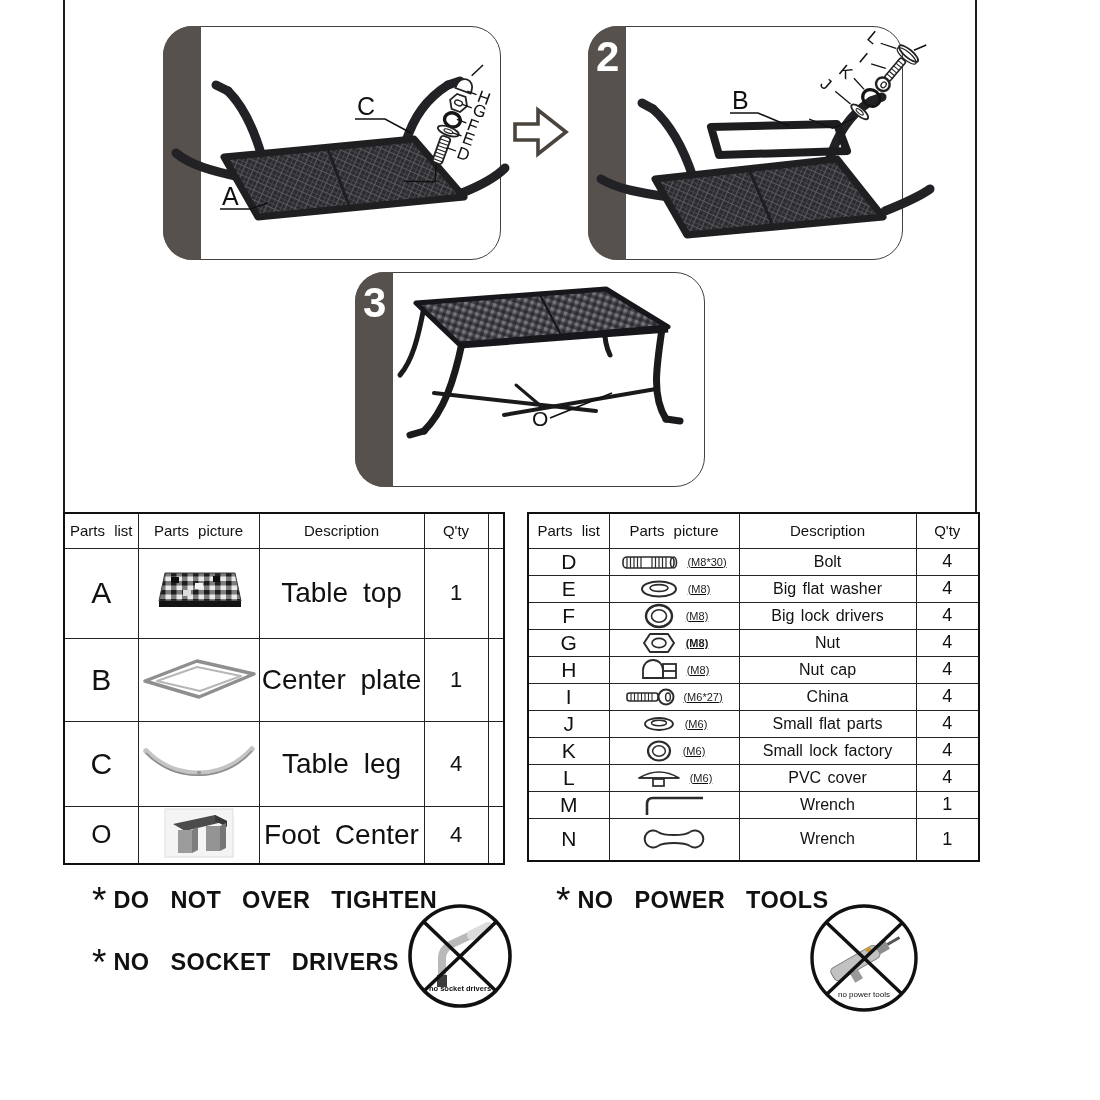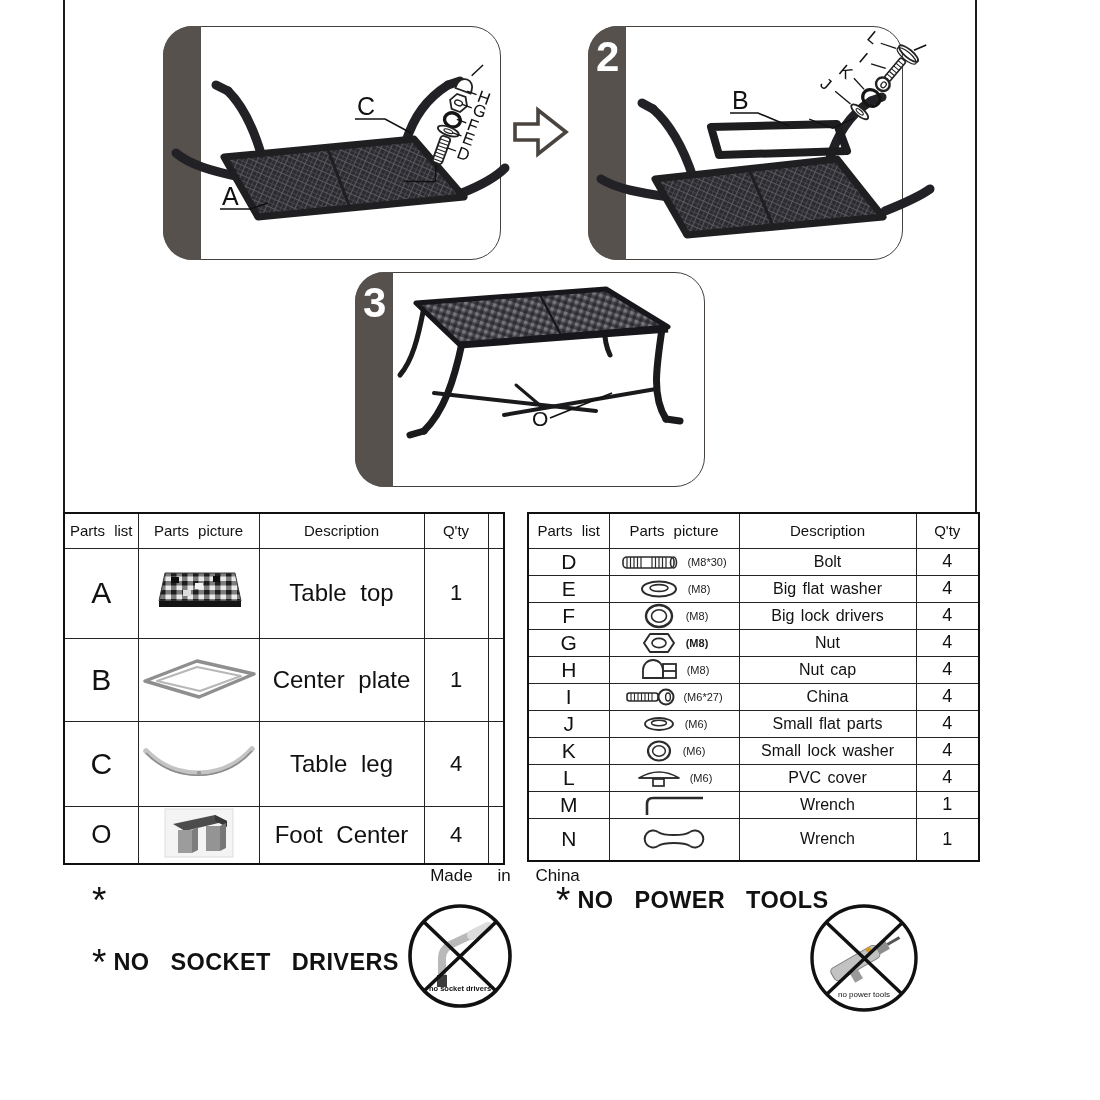--- a/index.html
+++ b/index.html
@@ -22,25 +22,25 @@
            font-size:15.3px;color:#0e0e0e;}
 
   
   table.ptable{position:absolute;border-collapse:collapse;table-layout:fixed;background:#fff;}
   table.ptable td,table.ptable th{border:1.6px solid #242424;padding:0;text-align:center;
       vertical-align:middle;font-weight:normal;overflow:hidden;}
   table.ptable{border:2.6px solid #101010;}
   .hdr{font-size:15px;word-spacing:5px;margin-left:27px;}
   .bigid{font-size:30px;}
   .midid{font-size:21px;}
-  .ldesc{font-size:24px;word-spacing:7px;margin-left:12px;}
+  .ldesc{font-size:28px;word-spacing:7px;margin-left:12px;}
   .rdesc{font-size:16px;text-align:left;padding-left:13px;word-spacing:2px;}
   .lqty{font-size:22px;}
   .rqty{font-size:18px;}
-  .pic-cell{display:flex;align-items:center;justify-content:center;gap:6px;height:100%;}
+  .pic-cell{display:flex;align-items:center;justify-content:center;gap:6px;height:100%;text-decoration:underline;}
   .spec{font-size:11px;color:#1c1c1c;white-space:nowrap;}
   .spec-b{font-weight:bold;}
 
   
   .made-in{position:absolute;left:300px;top:866px;width:410px;text-align:center;
            font-size:17px;word-spacing:20px;}
   .warn{position:absolute;display:flex;align-items:flex-start;}
   .ast{font-size:37px;line-height:30px;margin-right:7px;font-weight:400;}
   .warn-text{font-size:23.5px;font-weight:bold;word-spacing:14px;letter-spacing:.4px;line-height:28px;}
   .w1{left:92px;top:886px;} .w2{left:556px;top:886px;} .w3{left:92px;top:948px;}
@@ -406,21 +406,21 @@
       <td class="midid">K</td>
       <td>
             <div class="pic-cell">
         <svg width="34" height="24" viewBox="0 0 34 24">
           <ellipse cx="16" cy="12" rx="11" ry="9.5" fill="none" stroke="#2b2b2b" stroke-width="2.2"></ellipse>
           <ellipse cx="16" cy="12" rx="6.4" ry="5.2" fill="none" stroke="#2b2b2b" stroke-width="1.5"></ellipse>
               </svg>
         <span class="spec">(M6)</span>
       </div>
           </td>
-      <td class="rdesc">Small lock washer</td>
+      <td class="rdesc">Small lock factory</td>
       <td class="rqty">4</td>
     </tr>
     <tr style="height:27px">
       <td class="midid">L</td>
       <td>
             <div class="pic-cell">
         <svg width="48" height="24" viewBox="0 0 48 24">
           <g stroke="#2b2b2b" fill="none" stroke-width="1.7">
             <path d="M3,12 Q23,0 43,12 Z" stroke-linejoin="round"></path>
             <path d="M3,12 H43"></path>
@@ -458,24 +458,24 @@
           </g>
               </svg>
       </div>
           </td>
       <td class="rdesc">Wrench</td>
       <td class="rqty">1</td>
     </tr>
   </tbody>
     </table>
 
-  <div class="made-in">Made in China</div>
 
   <div class="warn w1">
     <span class="ast">*</span>
+    <span class="warn-text">DO NOT OVER TIGHTEN</span>
   </div>
   <div class="warn w2">
     <span class="ast">*</span>
     <span class="warn-text">NO POWER TOOLS</span>
   </div>
   <div class="warn w3">
     <span class="ast">*</span>
     <span class="warn-text">NO SOCKET DRIVERS</span>
   </div>
 

